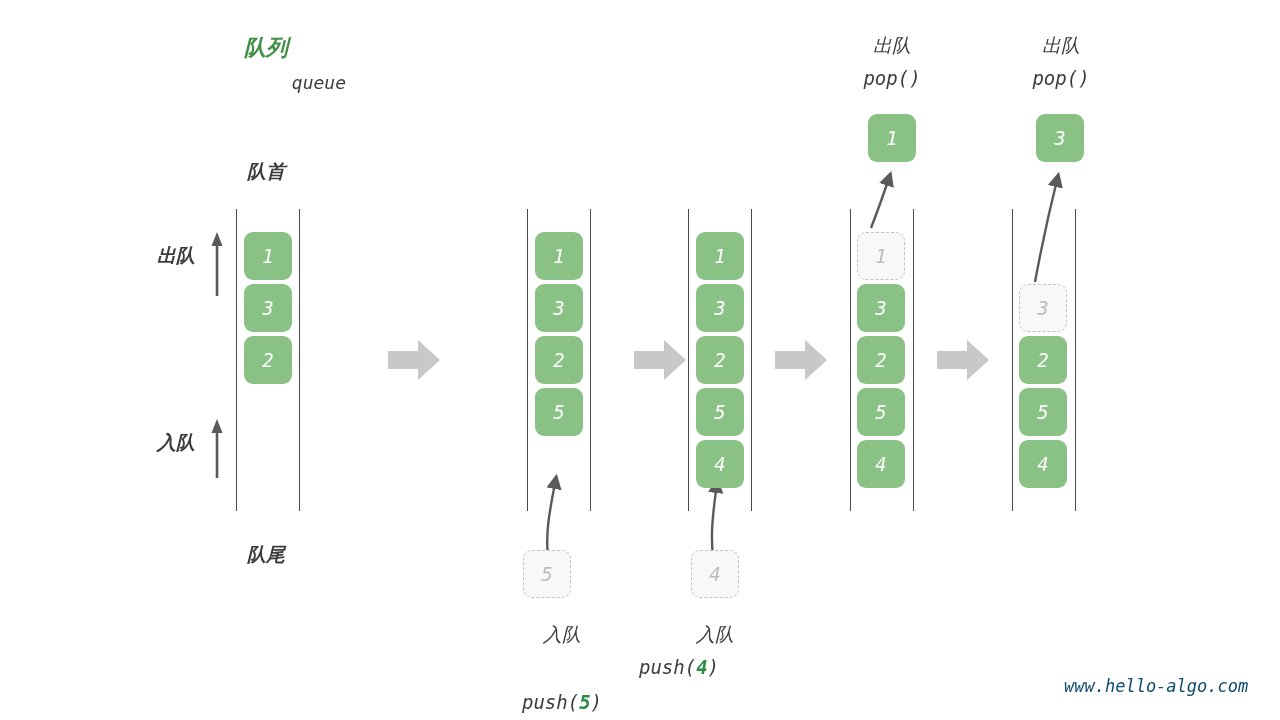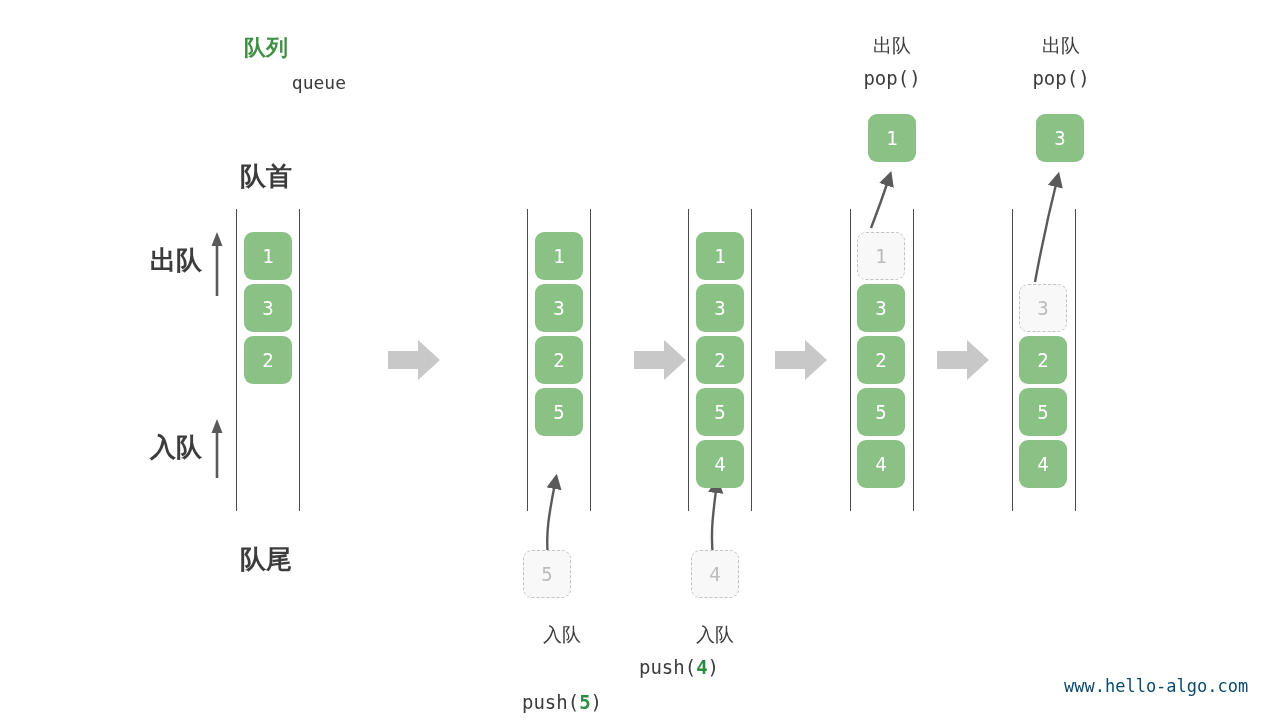--- a/index.html
+++ b/index.html
@@ -7,40 +7,41 @@
     padding: 0;
     background: #ffffff;
   }
   #canvas {
     position: relative;
     width: 1280px;
     height: 720px;
     background: #ffffff;
     overflow: hidden;
     font-family: "Liberation Sans", "DejaVu Sans", sans-serif;
+    font-style: italic;
   }
   .abs { position: absolute; }
 
   
   .title-cn {
     font-size: 22px;
     font-weight: bold;
     color: #3f8f45;
     text-align: center;
     white-space: nowrap;
   }
   .title-mono {
     font-family: "DejaVu Sans Mono", "Liberation Mono", monospace;
     font-size: 18px;
     color: #3c3c3c;
     text-align: center;
     white-space: nowrap;
   }
   .side-label {
-    font-size: 26px;
+    font-size: 19px;
     font-weight: bold;
     color: #3c3c3c;
     text-align: center;
     white-space: nowrap;
   }
   .op-cn {
     font-size: 19px;
     color: #3c3c3c;
     text-align: center;
     white-space: nowrap;

